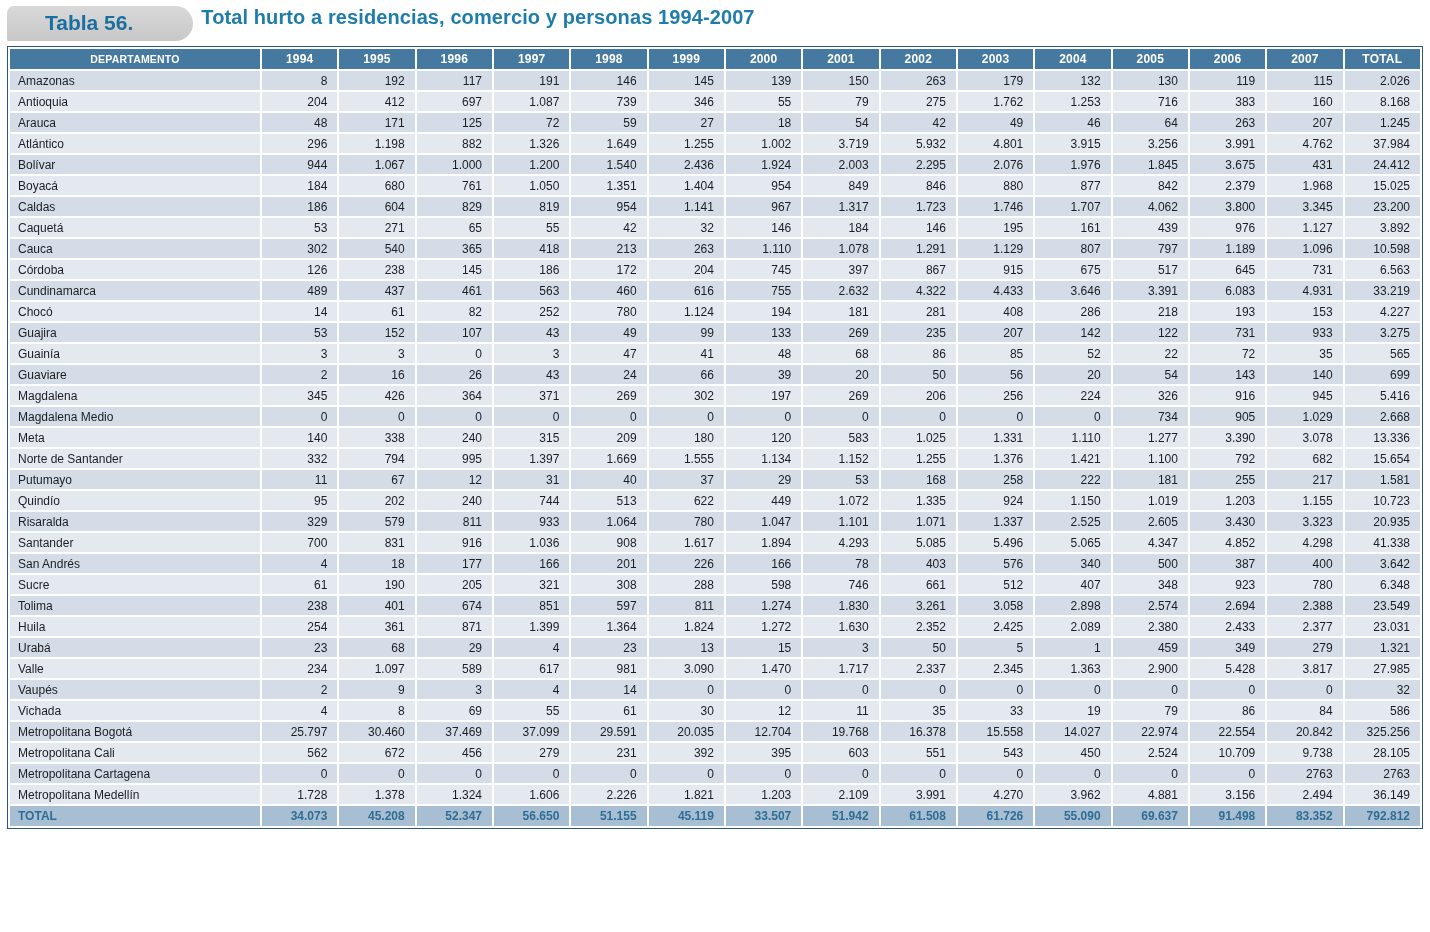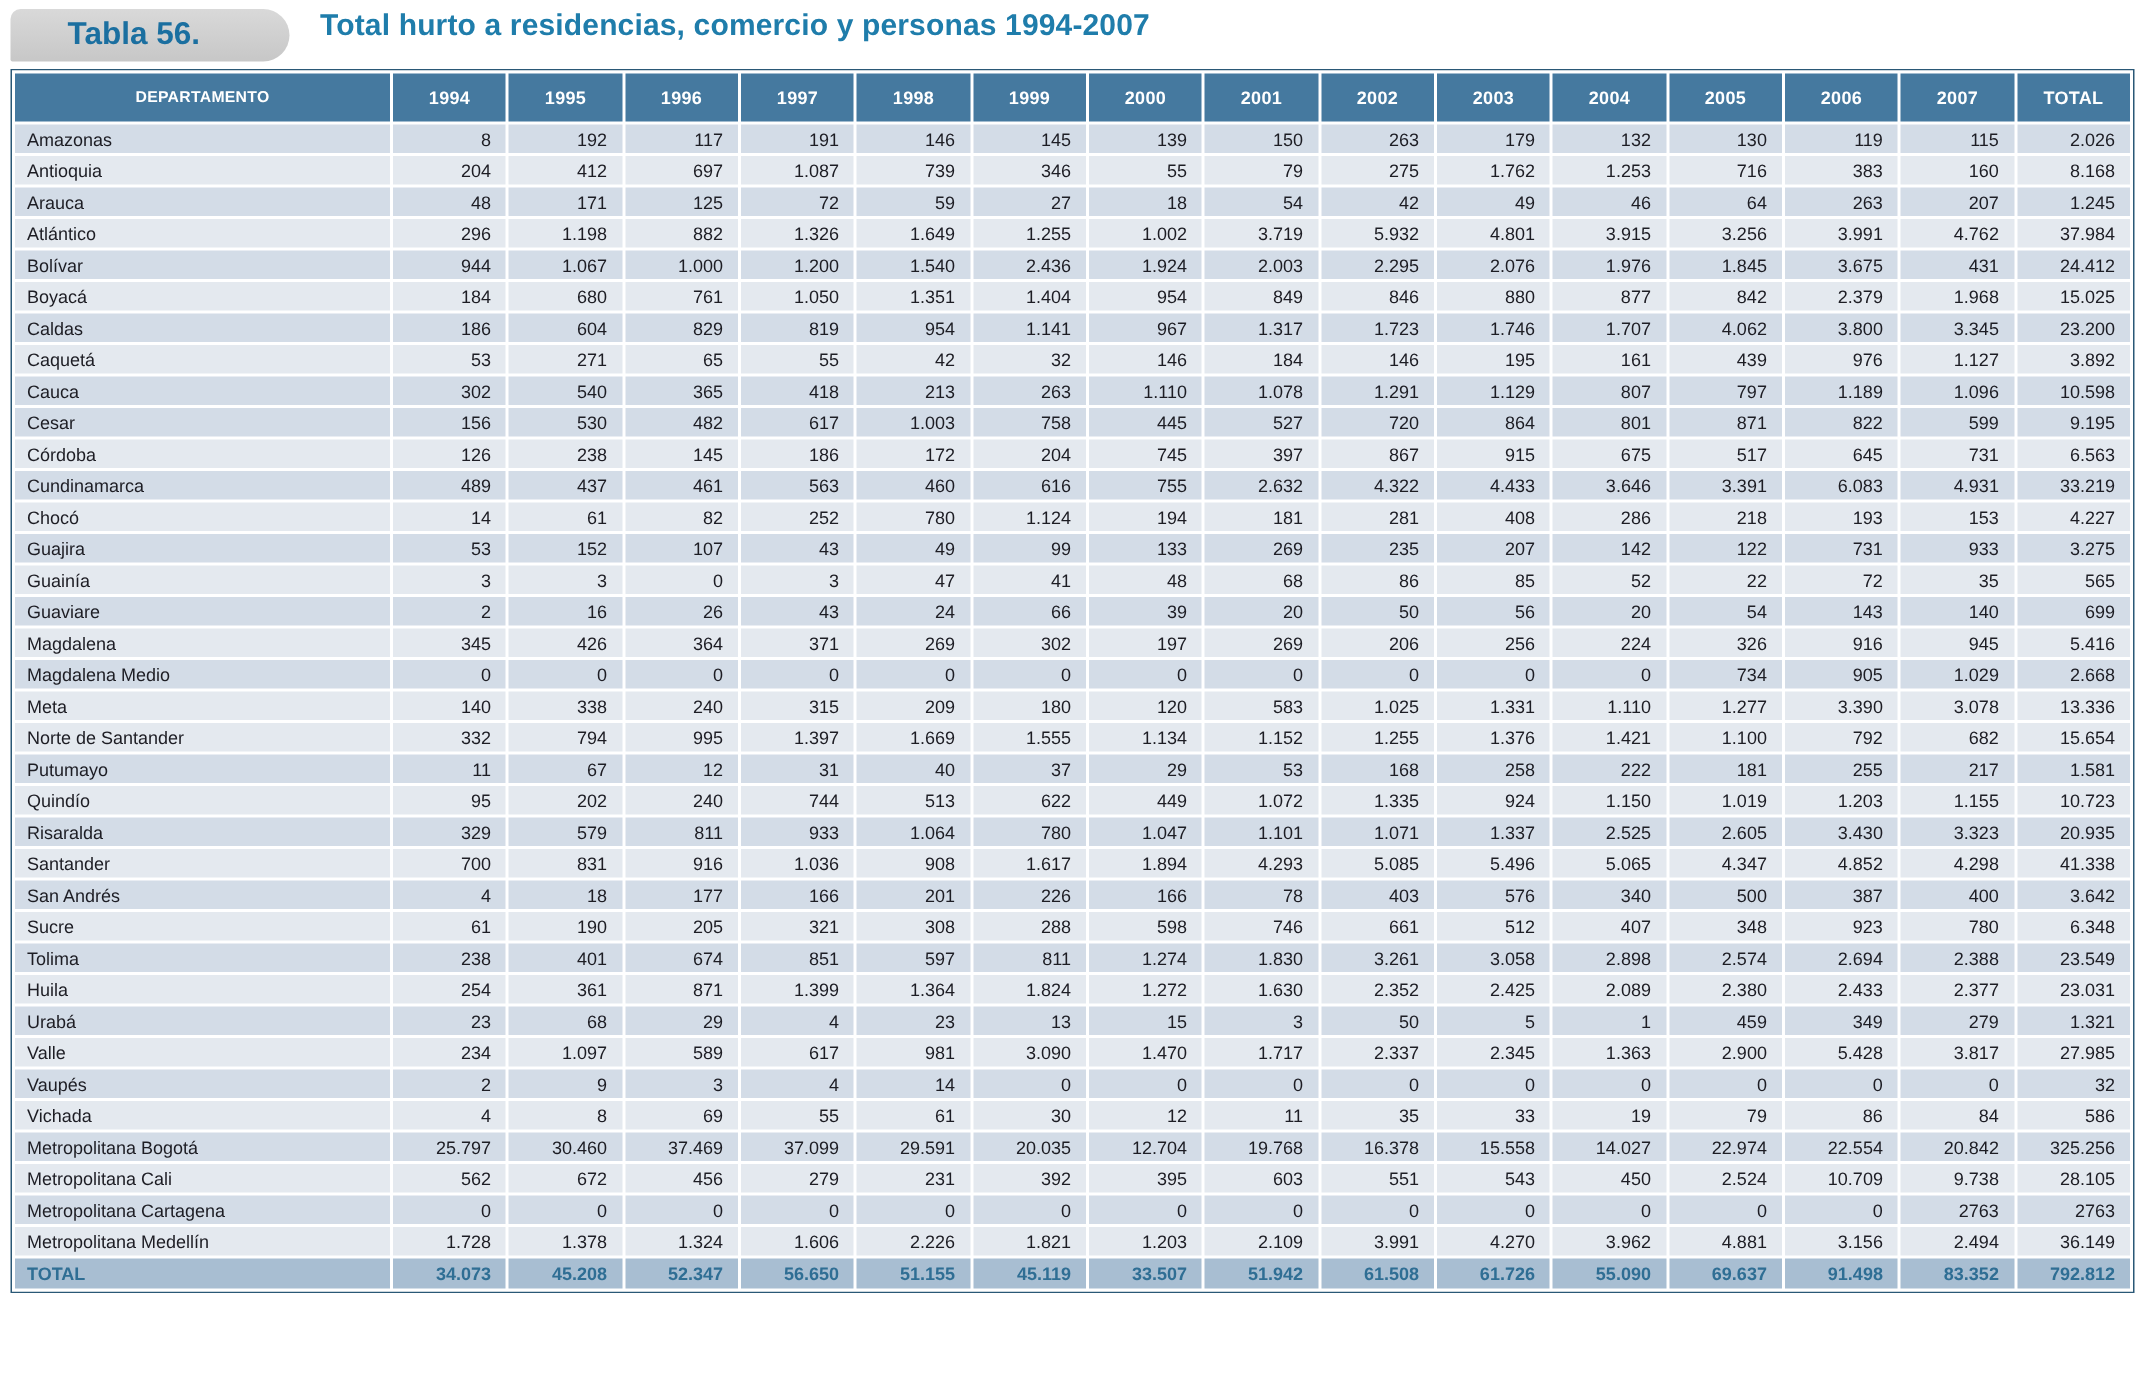--- a/index.html
+++ b/index.html
@@ -27,21 +27,21 @@
   }
   .title-tab-label {
     color: #1b6fa0;
     font-size: 21px;
     font-weight: bold;
   }
   .title-text {
     color: #1f7dab;
     font-size: 20px;
     font-weight: bold;
-    margin-left: 20px;
+    margin-left: 8px;
     letter-spacing: 0.1px;
   }
 
   
   .table-wrap {
     border: 1px solid #2a5876;
     background: #ffffff;
   }
   table.data-table {
     width: 100%;
@@ -50,21 +50,21 @@
     border-spacing: 2px;
     background: #ffffff;
   }
   table.data-table col.dep-col { width: 250px; }
 
   th.col-header {
     background: #45799f;
     color: #ffffff;
     font-size: 12px;
     font-weight: bold;
-    height: 32px;
+    height: 20px;
     text-align: center;
     letter-spacing: 0.2px;
     padding: 2px 4px;
   }
   th.col-header.dep-header { font-size: 10.5px; }
 
   td {
     font-size: 12px;
     color: #1d1d24;
     height: 19px;
@@ -293,38 +293,20 @@
             <td class="value-cell">1.110</td>
             <td class="value-cell">1.078</td>
             <td class="value-cell">1.291</td>
             <td class="value-cell">1.129</td>
             <td class="value-cell">807</td>
             <td class="value-cell">797</td>
             <td class="value-cell">1.189</td>
             <td class="value-cell">1.096</td>
             <td class="value-cell">10.598</td>
           </tr>
-          <tr class="row-odd">
-            <td class="department-cell">Cesar</td>
-            <td class="value-cell">156</td>
-            <td class="value-cell">530</td>
-            <td class="value-cell">482</td>
-            <td class="value-cell">617</td>
-            <td class="value-cell">1.003</td>
-            <td class="value-cell">758</td>
-            <td class="value-cell">445</td>
-            <td class="value-cell">527</td>
-            <td class="value-cell">720</td>
-            <td class="value-cell">864</td>
-            <td class="value-cell">801</td>
-            <td class="value-cell">871</td>
-            <td class="value-cell">822</td>
-            <td class="value-cell">599</td>
-            <td class="value-cell">9.195</td>
-          </tr>
           <tr class="row-even">
             <td class="department-cell">Córdoba</td>
             <td class="value-cell">126</td>
             <td class="value-cell">238</td>
             <td class="value-cell">145</td>
             <td class="value-cell">186</td>
             <td class="value-cell">172</td>
             <td class="value-cell">204</td>
             <td class="value-cell">745</td>
             <td class="value-cell">397</td>

